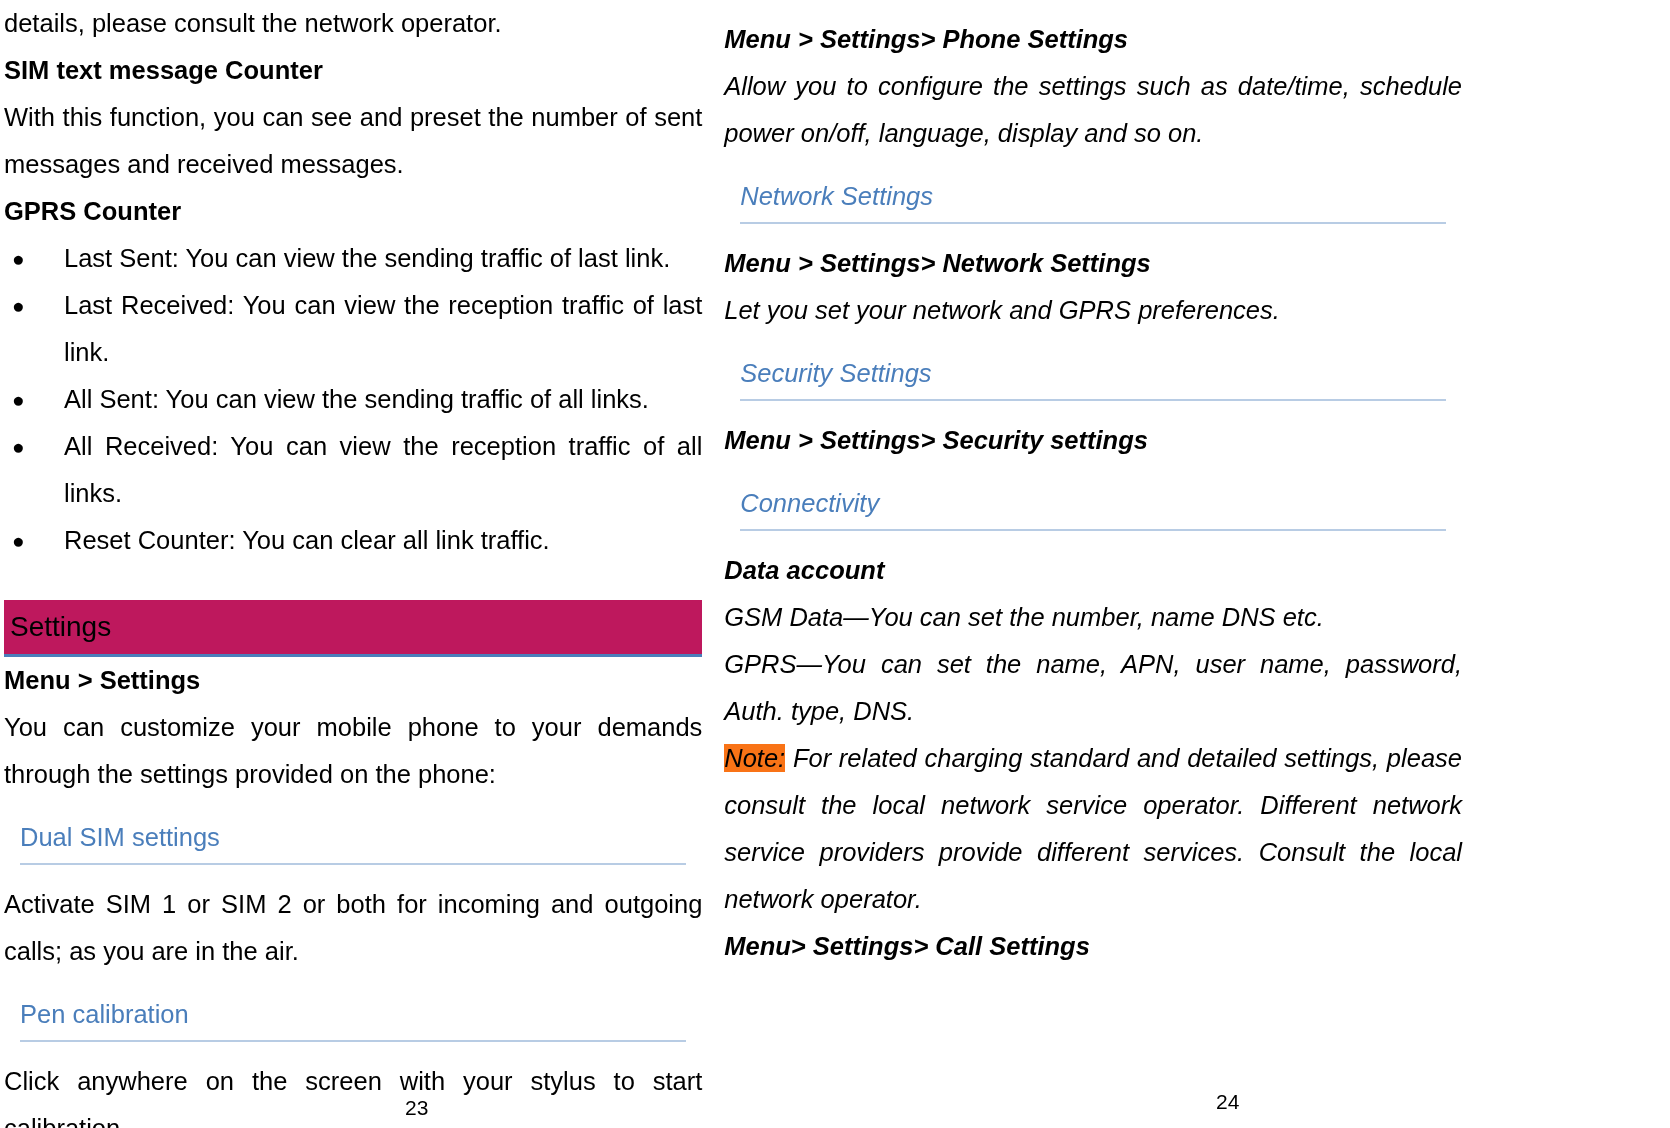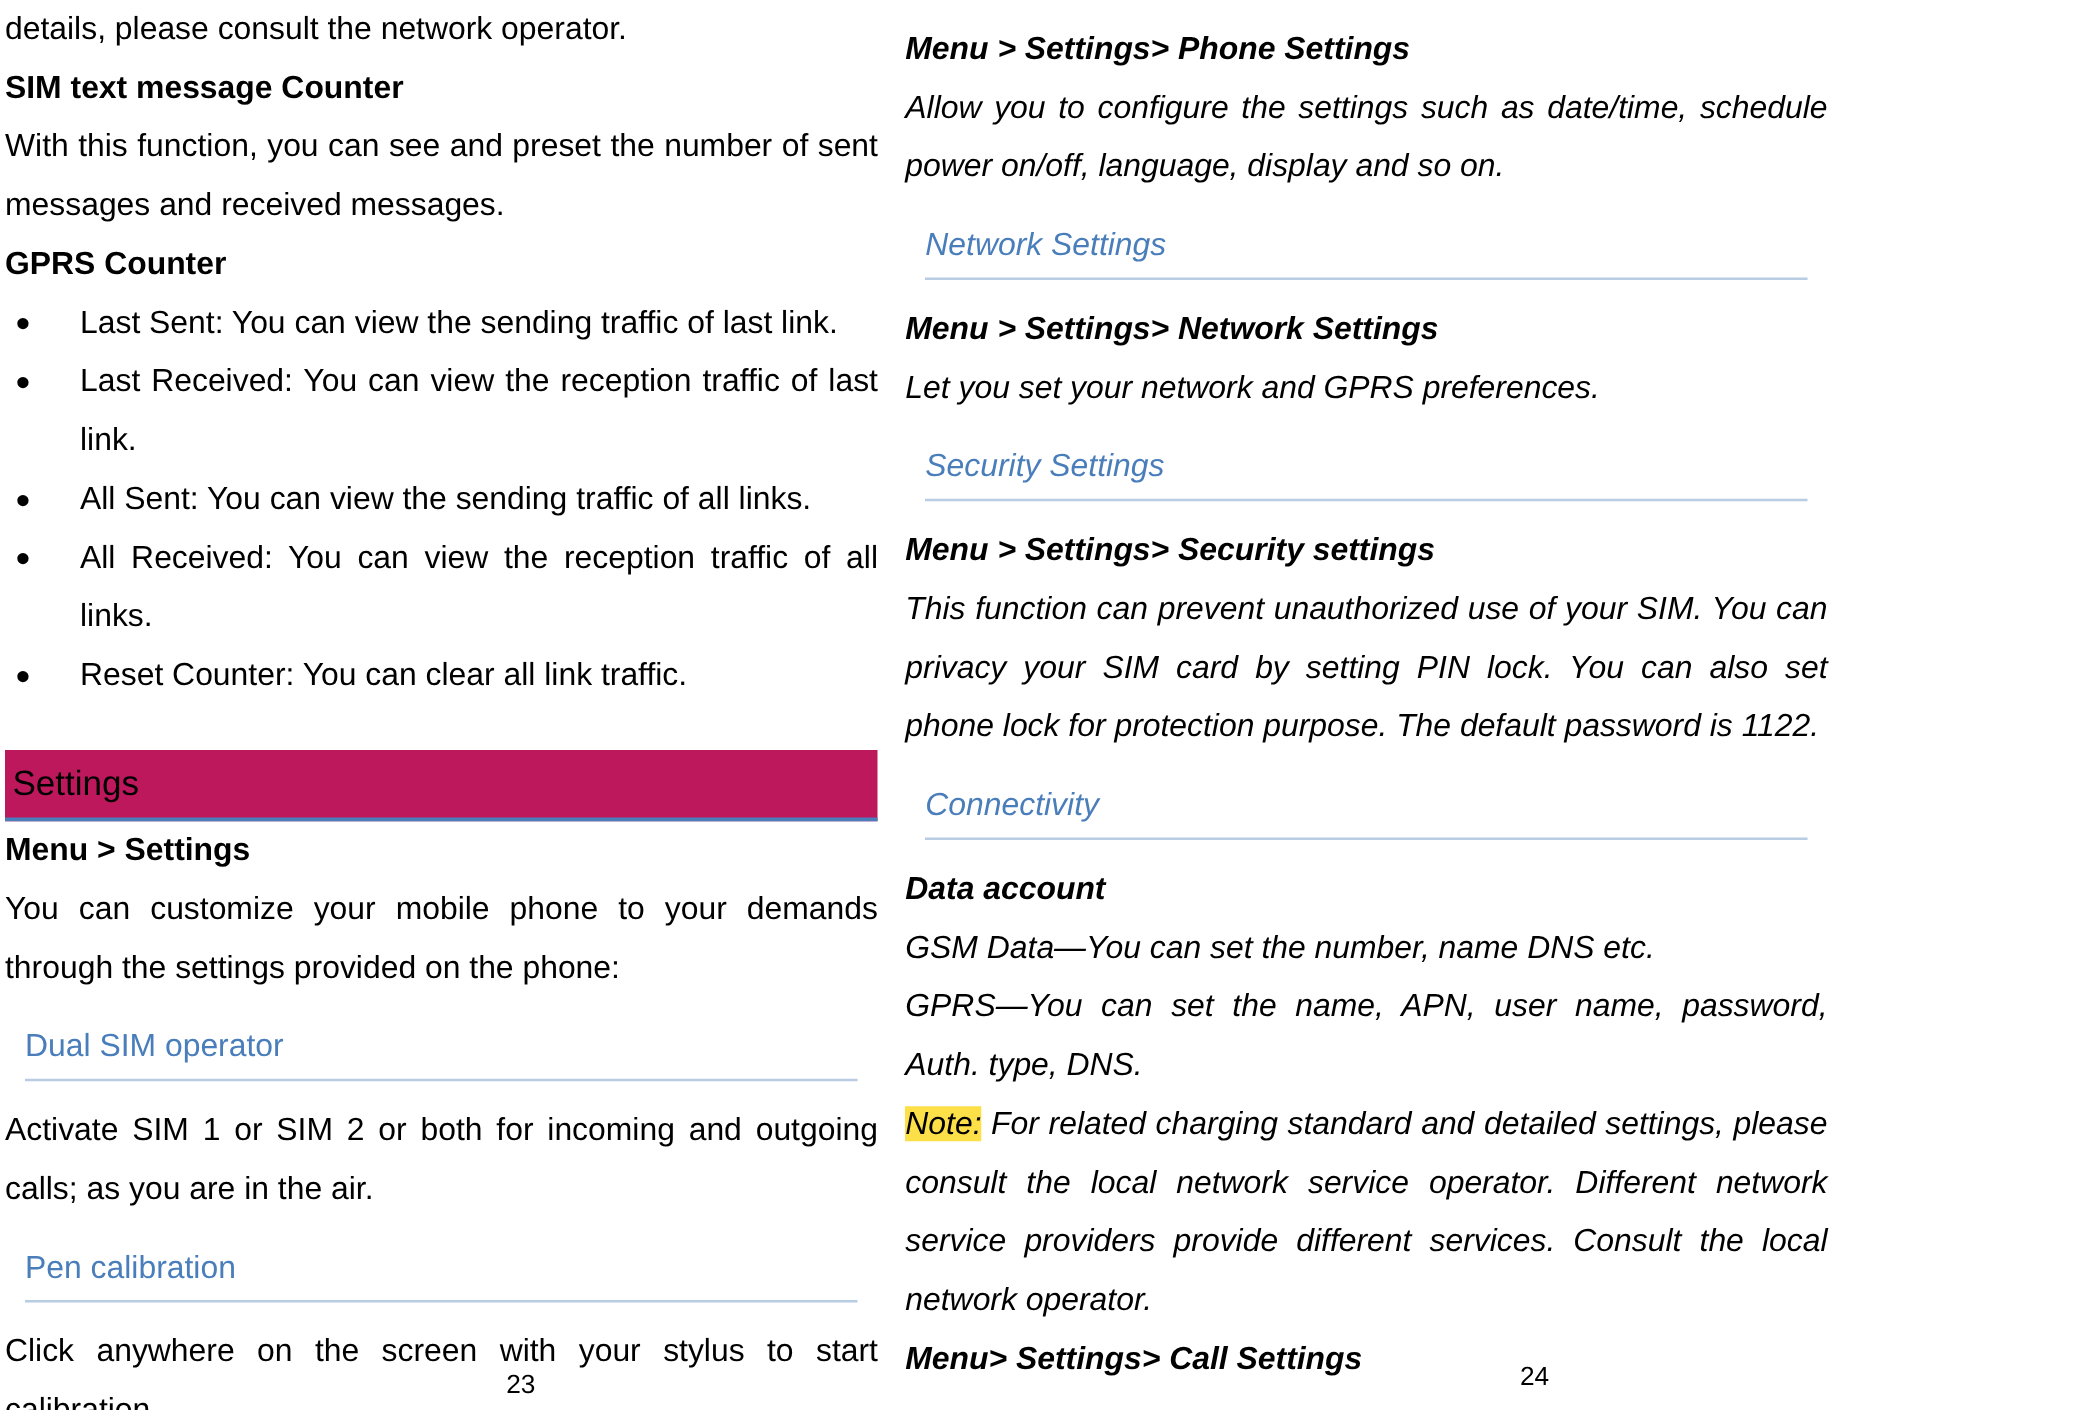--- a/index.html
+++ b/index.html
@@ -101,21 +101,21 @@
   }
   .bullets li::before {
     content: "\25CF";
     position: absolute;
     left: 8px;
     top: 0;
     font-size: 21px;
   }
 
   .note-mark {
-    background: #fde047;
+    background: #f97316;
   }
   .spacer-md { height: 36px; }
 
   .pagenum {
     position: absolute;
     font-size: 21px;
     line-height: 26px;
     color: #000000;
   }
   .pagenum-left {
@@ -151,21 +151,21 @@
     </ul>
 
     <div class="spacer-md"></div>
 
     <p class="banner">Settings</p>
 
     <p class="p bold nojust">Menu &gt; Settings</p>
 
     <p class="p last-line-left">You can customize your mobile phone to your demands through the settings provided on the phone:</p>
 
-    <p class="bluehead">Dual SIM operator</p>
+    <p class="bluehead">Dual SIM settings</p>
 
     <p class="p last-line-left">Activate SIM 1 or SIM 2 or both for incoming and outgoing calls; as you are in the air.</p>
 
     <p class="bluehead">Pen calibration</p>
 
     <p class="p last-line-left">Click anywhere on the screen with your stylus to start calibration.</p>
 
     <p class="bluehead">Phone Settings</p>
 
   </div>
@@ -181,21 +181,20 @@
     <p class="bluehead">Network Settings</p>
 
     <p class="p bold nojust">Menu &gt; Settings&gt; Network Settings</p>
 
     <p class="p last-line-left">Let you set your network and GPRS preferences.</p>
 
     <p class="bluehead">Security Settings</p>
 
     <p class="p bold nojust">Menu &gt; Settings&gt; Security settings</p>
 
-    <p class="p last-line-left">This function can prevent unauthorized use of your SIM. You can privacy your SIM card by setting PIN lock. You can also set phone lock for protection purpose. The default password is 1122.</p>
 
     <p class="bluehead">Connectivity</p>
 
     <p class="p bold nojust">Data account</p>
 
     <p class="p nojust">GSM Data—You can set the number, name DNS etc.</p>
 
     <p class="p last-line-left">GPRS—You can set the name, APN, user name, password, Auth. type, DNS.</p>
 
     <p class="p last-line-left"><span class="note-mark">Note:</span><span> For related charging standard and detailed settings, please consult the local network service operator. Different network service providers provide different services. Consult the local network operator.</span></p>

